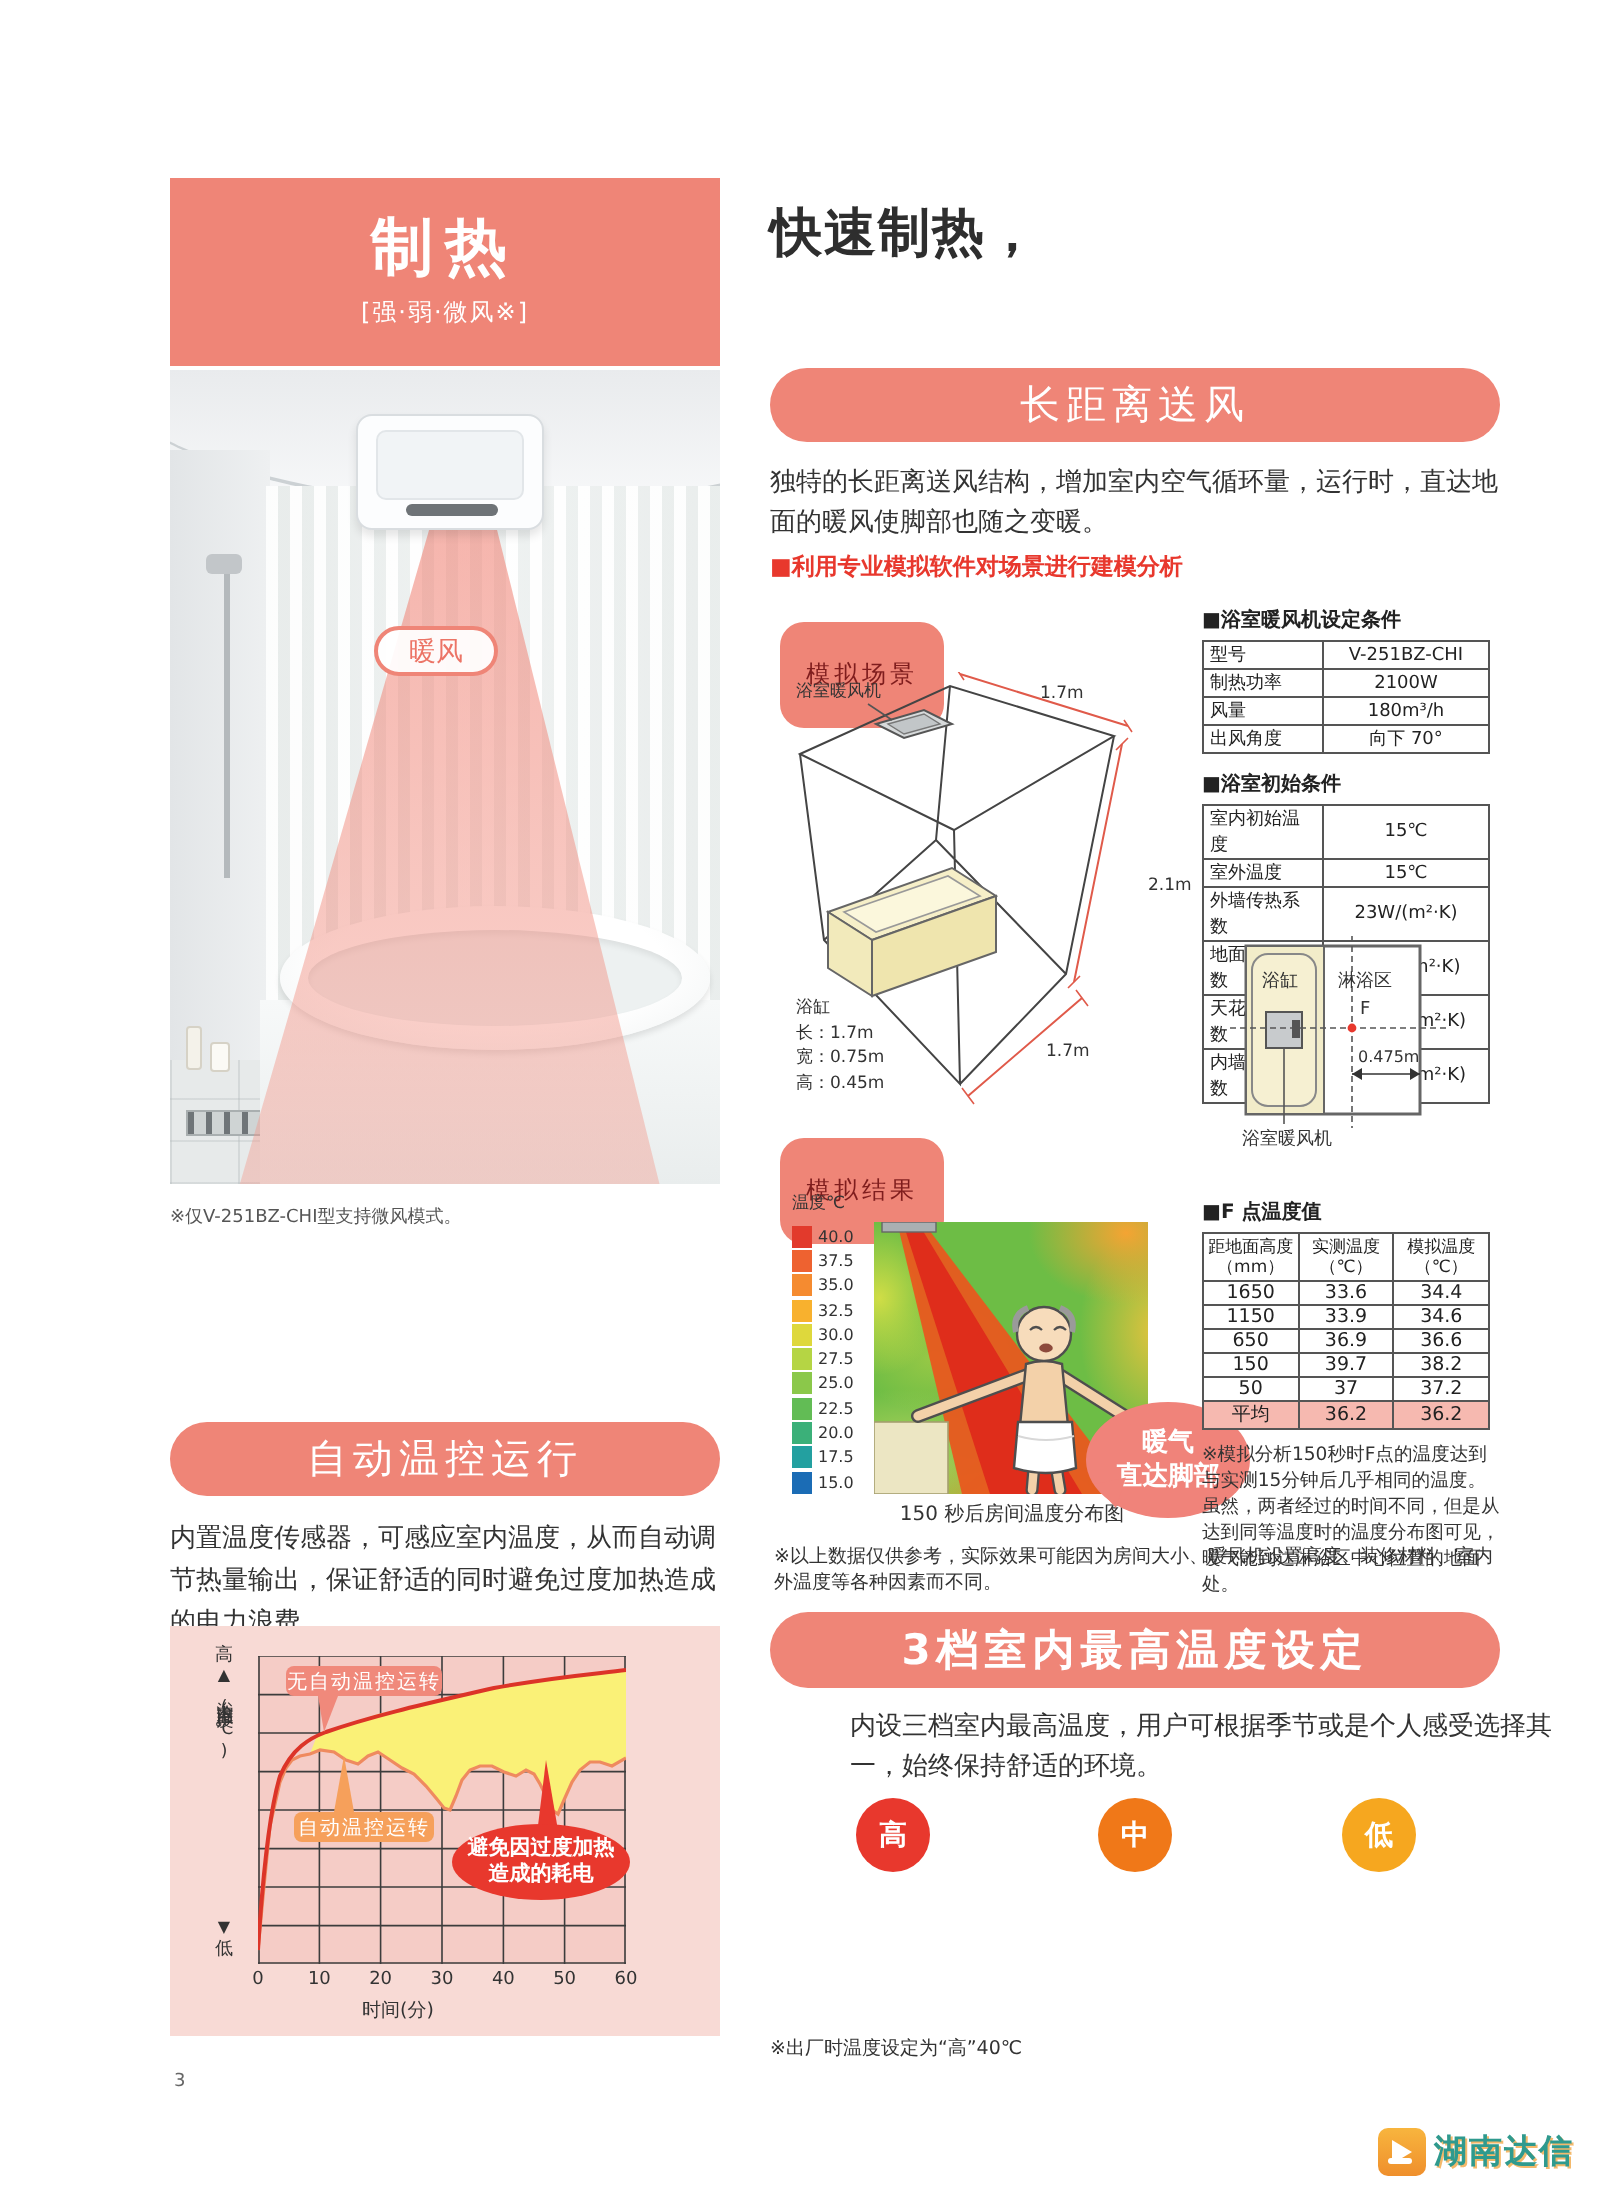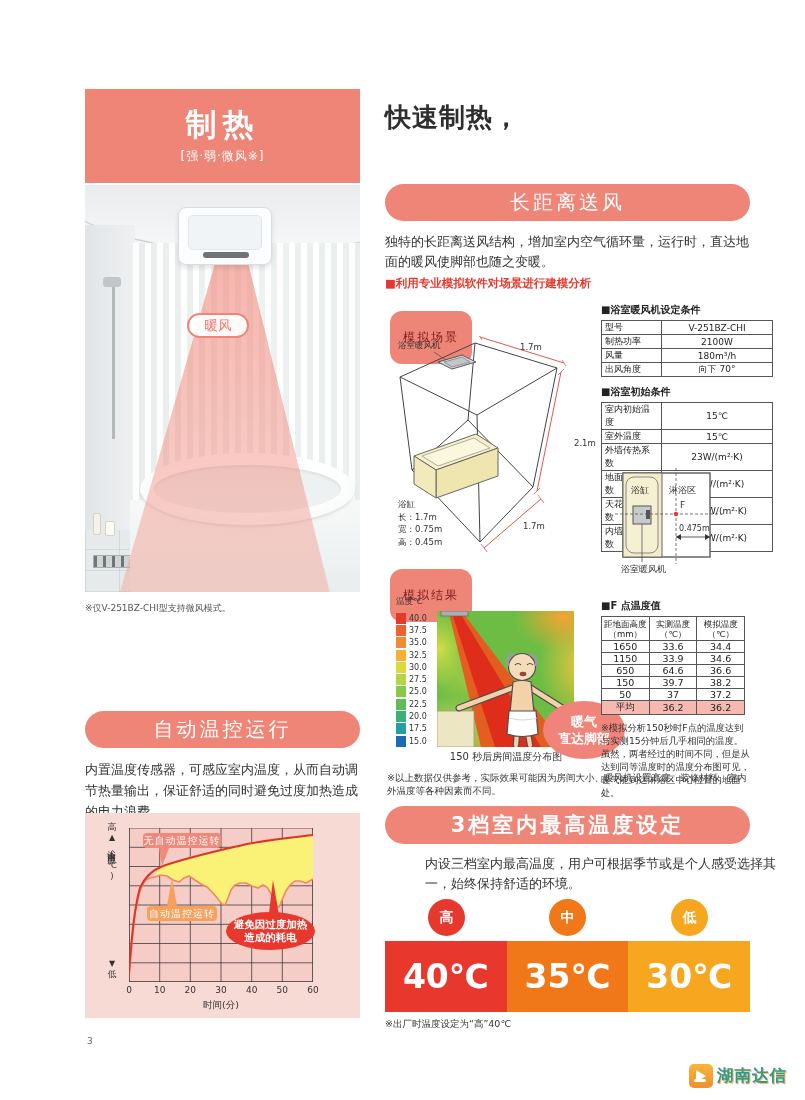--- a/index.html
+++ b/index.html
@@ -58,21 +58,21 @@
   .l-banner{left:0;top:622px;width:275px;height:37px;font-size:20px;}
   .l-para{left:0;top:670px;width:275px;font-size:13px;line-height:21px;color:#333;}
 
   
   .l-chart{left:0;top:724px;width:275px;height:205px;background:#f8dad5;}
   .lc-plot{position:absolute;left:44px;top:15px;width:184px;height:154px;background:#f5ccc6;}
   .lc-yaxis{position:absolute;left:16px;top:8px;width:22px;height:160px;display:flex;flex-direction:column;align-items:center;font-size:9px;color:#333;}
   .lc-yaxis .ar{font-size:8px;line-height:8px;color:#333;}
   .lc-ylab{writing-mode:vertical-rl;text-orientation:upright;font-size:8.5px;letter-spacing:1px;flex:1;display:flex;align-items:center;margin:2px 0;}
   .lc-xtick{position:absolute;top:172px;transform:translateX(-50%);font-size:9px;color:#333;}
-  .lc-xlabel{position:absolute;left:96px;top:186px;width:80px;text-align:center;font-size:9.5px;color:#333;}
+  .lc-xlabel{position:absolute;left:96px;top:186px;width:80px;text-align:left;font-size:9.5px;color:#333;}
   .lc-tag{position:absolute;border-radius:4px;color:#fff;font-size:10px;display:flex;align-items:center;justify-content:center;letter-spacing:1px;}
   .lc-tag1{left:58px;top:20px;width:78px;height:15px;background:#f0897b;}
   .lc-tag2{left:62px;top:93px;width:70px;height:15px;background:#f6a05b;}
   .lc-ellipse{position:absolute;left:141px;top:99px;width:89px;height:38px;background:#e8382d;border-radius:50%;
     color:#fff;font-size:10.5px;line-height:13px;font-weight:600;display:flex;align-items:center;justify-content:center;text-align:center;}
 
   
   .r-title{left:0;top:100px;font-size:26px;font-weight:700;color:#2e2e2e;line-height:34px;letter-spacing:1px;}
   .r-banner1{left:0;top:184px;width:365px;height:37px;font-size:20px;}
   .r-para{left:0;width:365px;font-size:13px;line-height:20px;color:#333;}
@@ -80,21 +80,21 @@
   .r-redline{left:0;top:276px;font-size:11.5px;font-weight:600;color:#e8382d;}
   .tag-pill{background:#ef8577;color:#7f1d1d;border-radius:12px;font-size:12px;padding:18px 13px;letter-spacing:2px;display:inline-block;}
   .r-scene-tag{left:5px;top:311px;}
   .r-result-tag{left:5px;top:569px;}
 
   .r-scene{left:5px;top:336px;width:210px;height:226px;}
   .scene-lbl{position:absolute;font-size:8.5px;color:#333;}
 
   .r-col2{left:216px;top:303px;width:149px;}
   .tbl-cap{font-size:10px;font-weight:600;color:#222;margin:0 0 3px 0;}
-  table.mini{border-collapse:collapse;width:172px;table-layout:fixed;}
+  table.mini{border-collapse:collapse;width:144px;table-layout:fixed;}
   table.mini td{border:1px solid #555;font-size:9px;height:12px;padding:0 3px;color:#222;}
   table.mini td.k{width:60px;text-align:left;}
   table.mini td.v{text-align:center;}
   .mt8{margin-top:8px;}
 
   .r-plan{left:228px;top:468px;width:120px;height:110px;}
   .plan-lbl{position:absolute;font-size:9px;color:#333;}
 
   .r-scale{left:11px;top:596px;width:46px;}
   .r-scale .cap{font-size:8.5px;color:#333;margin-bottom:4px;}
@@ -429,21 +429,21 @@
               <td>33.6</td>
               <td>34.4</td>
             </tr>
         <tr>
               <td>1150</td>
               <td>33.9</td>
               <td>34.6</td>
             </tr>
         <tr>
               <td>650</td>
-              <td>64.6</td>
+              <td>36.9</td>
               <td>36.6</td>
             </tr>
         <tr>
               <td>150</td>
               <td>39.7</td>
               <td>38.2</td>
             </tr>
         <tr>
               <td>50</td>
               <td>37</td>
@@ -467,31 +467,20 @@
     <div class="abs lvl-circle" style="left: 43px; background: rgb(232, 56, 45);">
         <span>高</span>
       </div>
     <div class="abs lvl-circle" style="left: 164px; background: rgb(240, 120, 24);">
         <span>中</span>
       </div>
     <div class="abs lvl-circle" style="left: 286px; background: rgb(246, 167, 31);">
         <span>低</span>
       </div>
 
-    <div class="abs r-blocks">
-      <div class="blk" style="background: rgb(232, 56, 45);">
-          <span>40℃</span>
-        </div>
-      <div class="blk" style="background: rgb(240, 120, 24);">
-          <span>35℃</span>
-        </div>
-      <div class="blk" style="background: rgb(246, 167, 31);">
-          <span>30℃</span>
-        </div>
-    </div>
 
     <div class="abs r-factorynote">※出厂时温度设定为“高”40℃</div>
   </div>
 
   <div class="abs page-num">3</div>
 
   <div class="abs logo">
     <span class="logo-ic">
         <span class="tri"></span>
         <span class="bar"></span>

